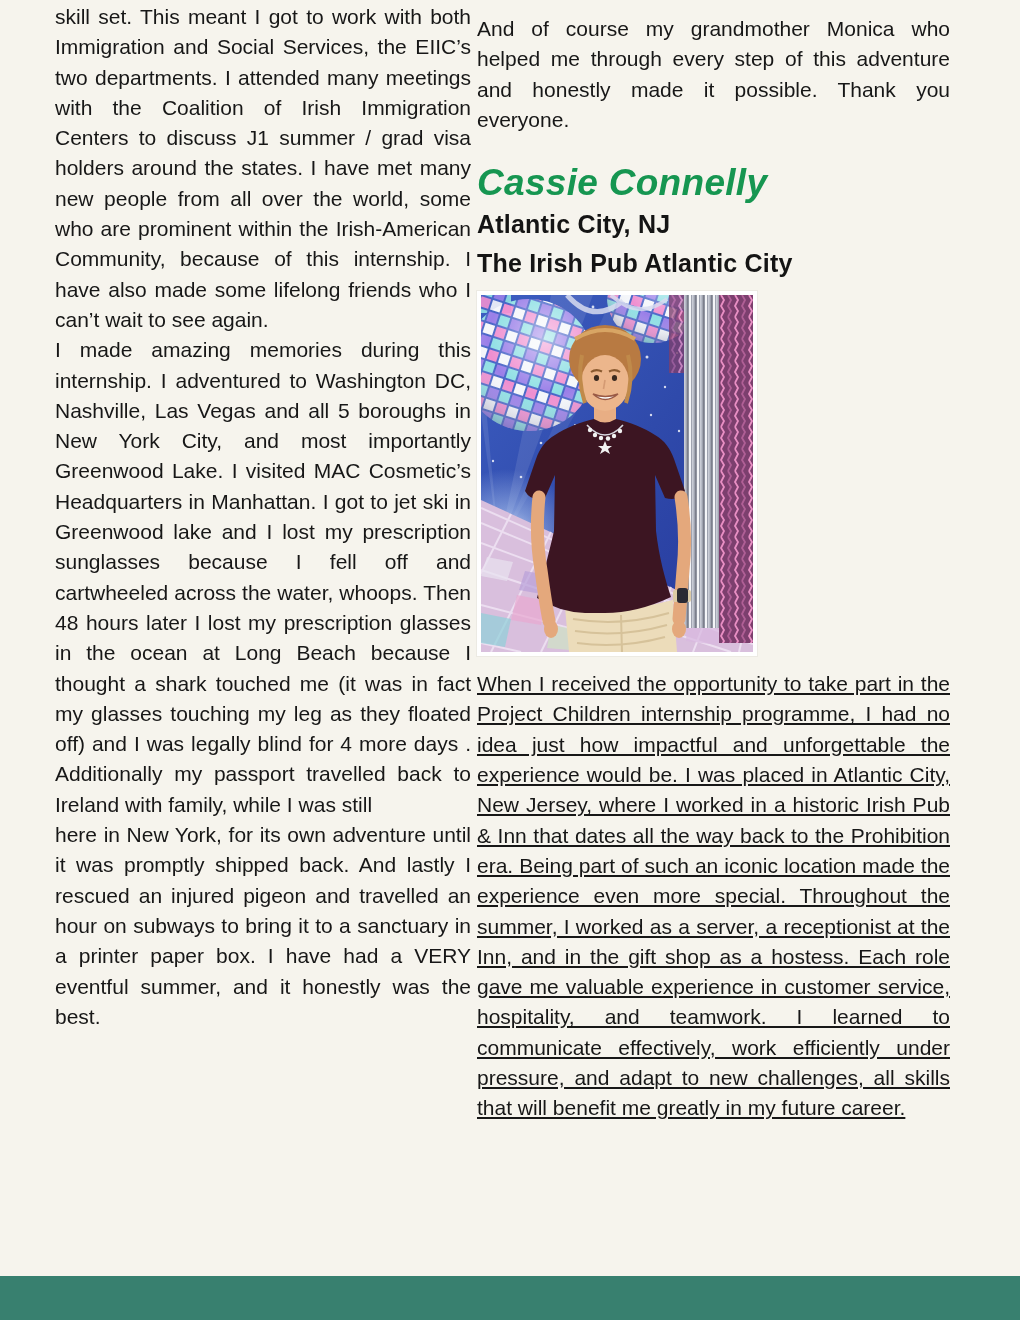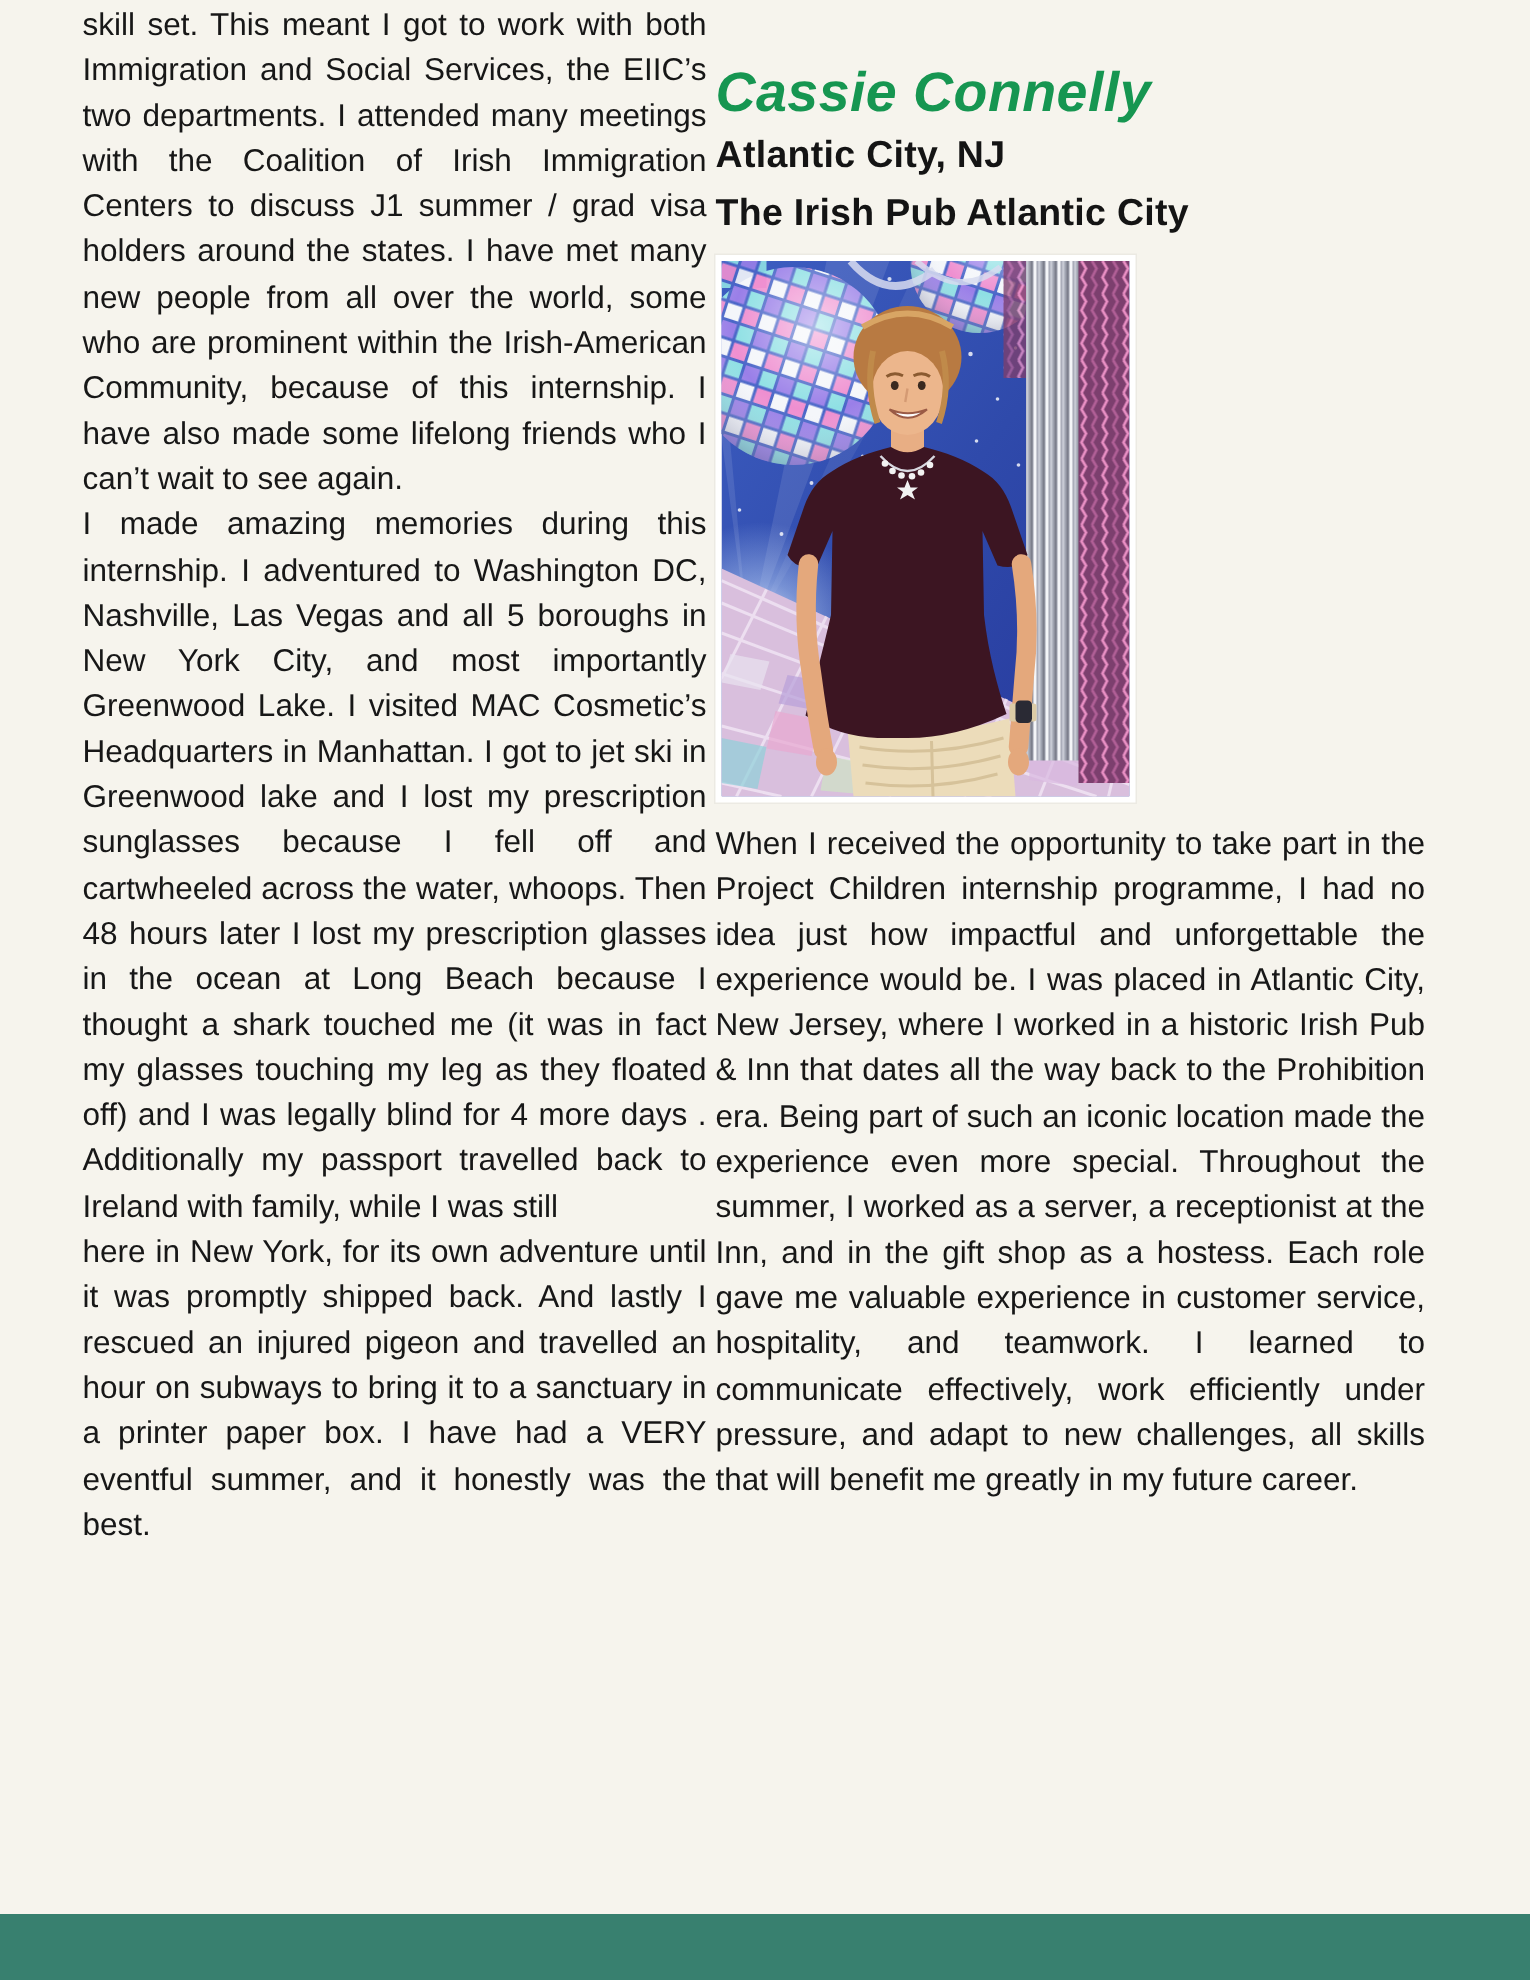--- a/index.html
+++ b/index.html
@@ -22,36 +22,37 @@
   .profile-sub{
     font-size:25px;line-height:39px;font-weight:600;color:#141414;
     letter-spacing:.2px;
   }
   .photo-frame{
     width:280px;height:365px;margin-top:8px;
     background:#ffffff;padding:4px;box-sizing:border-box;
     box-shadow:0 0 0 1px rgba(0,0,0,0.04);
   }
   .photo-frame svg{display:block;}
-  .after-photo{margin-top:13px !important;}
+  .after-photo{margin-top:13px !important;text-decoration:underline;}
   .footer-bar{position:absolute;left:0;bottom:0;width:1020px;height:44px;background:#38806f;}
 </style>
 </head>
 <body>
 
 <div class="page">
   <div class="columns">
 
     <div class="col-left">
       <p class="body">skill set. This meant I got to work with both Immigration and Social Services, the EIIC’s two departments. I attended many meetings with the Coalition of Irish Immigration Centers to discuss J1 summer / grad visa holders around the states. I have met many new people from all over the world, some who are prominent within the Irish-American Community, because of this internship. I have also made some lifelong friends who I can’t wait to see again.</p>
       <p class="body">I made amazing memories during this internship. I adventured to Washington DC, Nashville, Las Vegas and all 5 boroughs in New York City, and most importantly Greenwood Lake. I visited MAC Cosmetic’s Headquarters in Manhattan. I got to jet ski in Greenwood lake and I lost my prescription sunglasses because I fell off and cartwheeled across the water, whoops. Then 48 hours later I lost my prescription glasses in the ocean at Long Beach because I thought a shark touched me (it was in fact my glasses touching my leg as they floated off) and I was legally blind for 4 more days . Additionally my passport travelled back to Ireland with family, while I was still</p>
       <p class="body">here in New York, for its own adventure until it was promptly shipped back. And lastly I rescued an injured pigeon and travelled an hour on subways to bring it to a sanctuary in a printer paper box. I have had a VERY eventful summer, and it honestly was the best.</p>
     </div>
 
     <div class="col-right">
+      <p class="body">And of course my grandmother Monica who helped me through every step of this adventure and honestly made it possible. Thank you everyone.</p>
 
       <h1 class="profile-name">Cassie Connelly</h1>
       <div class="profile-sub">Atlantic City, NJ</div>
       <div class="profile-sub">The Irish Pub Atlantic City</div>
 
       <div class="photo-frame" role="img" aria-label="Cassie smiling in front of a disco-themed backdrop with disco balls, a silver tinsel curtain, pink streamers and a checkered dance floor, wearing a dark maroon top and cream trousers">
         <svg width="272" height="357" viewBox="0 0 272 357">
           <defs>
             <linearGradient id="wall" x1="0" y1="0" x2="1" y2="1">
               <stop offset="0" stop-color="#3d5ec2"></stop>

